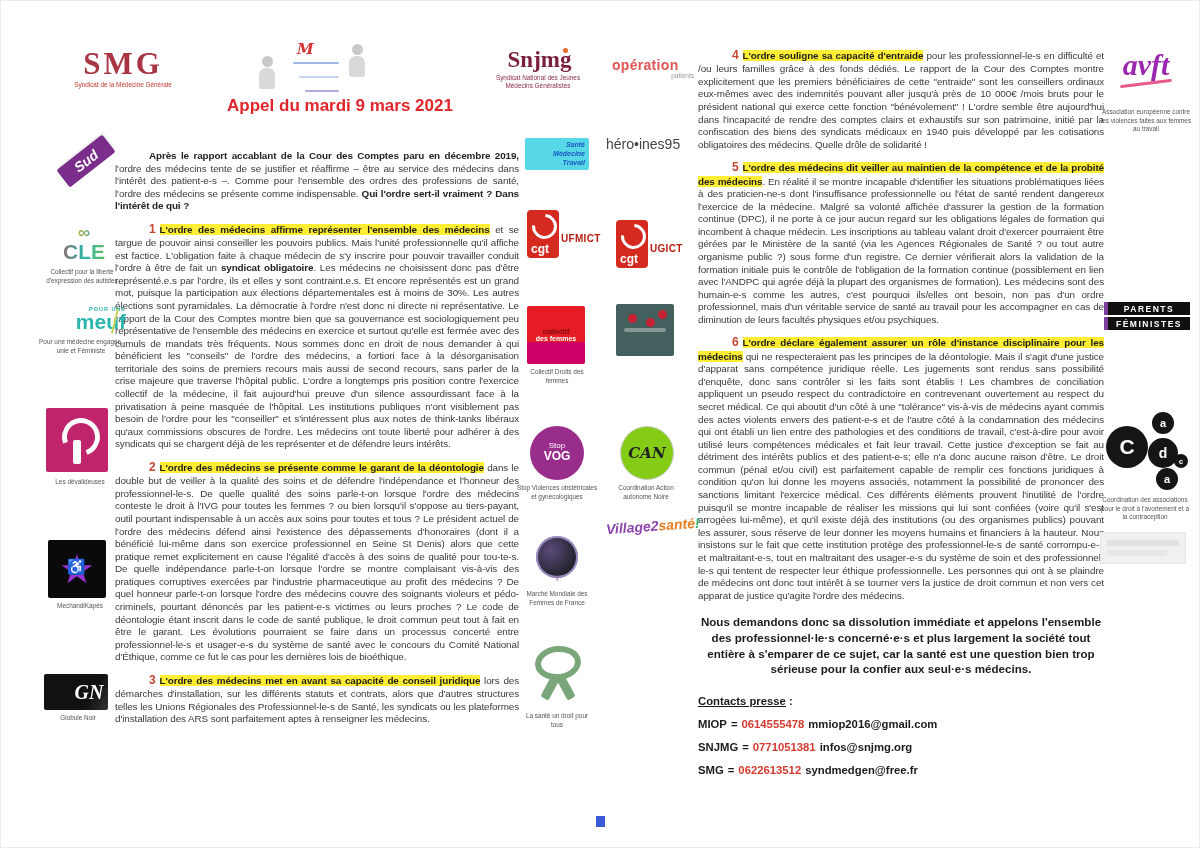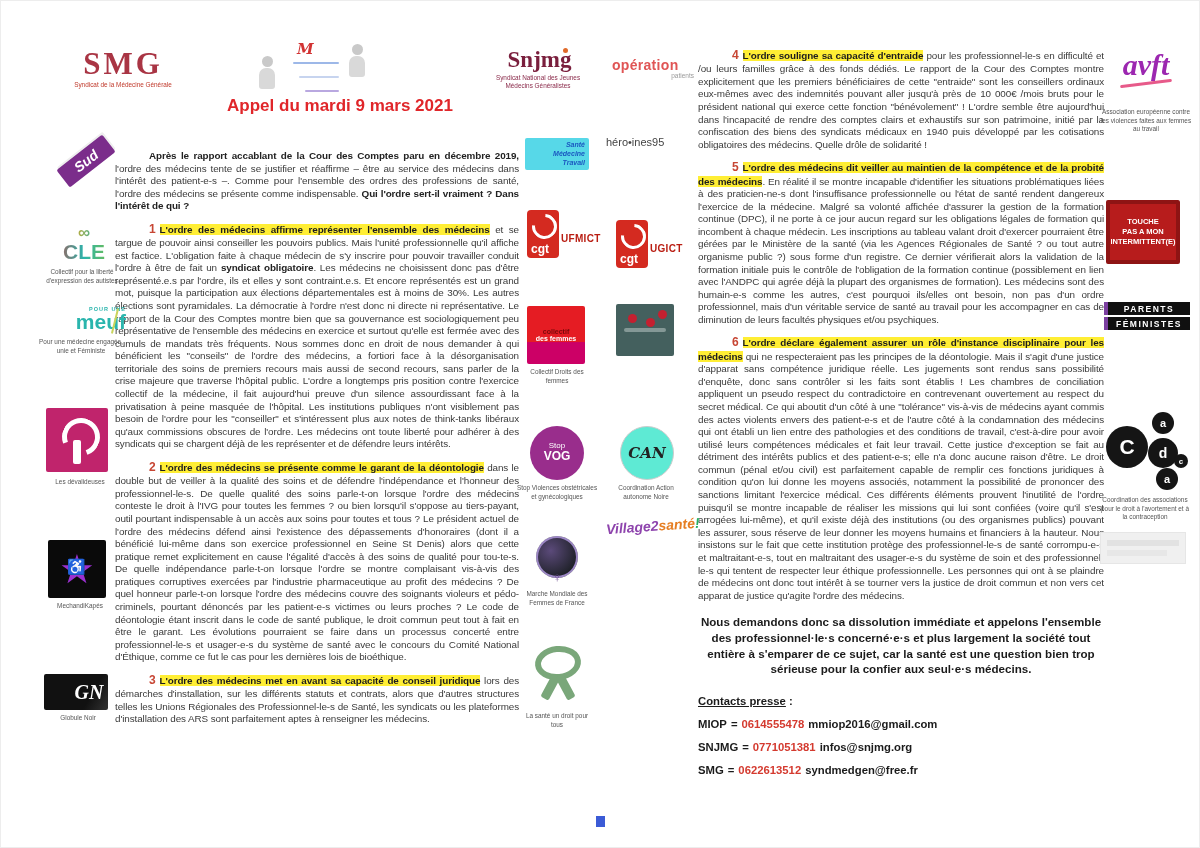--- a/index.html
+++ b/index.html
@@ -103,27 +103,27 @@
   .lg-rib{left:534px;top:646px;width:48px;height:62px;}
   .rib-loop{width:34px;height:22px;border:6px solid #7aa77a;border-radius:50%;margin:0 auto;transform:rotate(-6deg);}
   .rib-t1,.rib-t2{position:absolute;top:28px;width:9px;height:26px;background:#7aa77a;border-radius:2px;}
   .rib-t1{left:12px;transform:rotate(28deg);} .rib-t2{right:12px;transform:rotate(-28deg);}
   .cap-rib{left:520px;top:712px;width:74px;}
 
   
   .lg-op{left:612px;top:56px;width:82px;text-align:left;}
   .op-t1{font-size:14px;color:#e05555;font-weight:bold;letter-spacing:0.3px;}
   .op-t2{display:block;text-align:right;font-size:6.5px;color:#999;margin-top:-2px;}
-  .lg-her{left:606px;top:136px;width:88px;font-size:11px;color:#444;}
+  .lg-her{left:606px;top:136px;width:88px;font-size:14px;color:#444;}
   .lg-cgt2{left:616px;top:220px;}
   .lg-ros{left:616px;top:304px;width:58px;height:52px;background:#44605e;border-radius:2px;}
   .lg-ros::before{content:"";position:absolute;left:12px;top:10px;width:9px;height:9px;border-radius:50%;background:#c42030;
                   box-shadow:18px 4px 0 #c42030,30px -4px 0 #c42030;}
   .lg-ros::after{content:"";position:absolute;left:8px;top:24px;width:42px;height:4px;background:#b9c7c5;border-radius:2px;opacity:0.55;}
-  .lg-can{left:620px;top:426px;width:52px;height:52px;background:#5eead4;border:1px solid #ccc;border-radius:50%;
+  .lg-can{left:620px;top:426px;width:52px;height:52px;background:#84cc16;border:1px solid #ccc;border-radius:50%;
           display:flex;align-items:center;justify-content:center;}
   .can-txt{font-family:"DejaVu Serif",serif;font-style:italic;font-weight:bold;font-size:15px;color:#222;}
   .cap-can{left:608px;top:484px;width:76px;}
   .lg-vil{left:606px;top:518px;width:90px;text-align:center;font-style:italic;font-weight:bold;font-size:14px;transform:rotate(-4deg);}
   .vil-1{color:#8e44ad;} .vil-2{color:#e67e22;} .vil-3{color:#27ae60;}
 
   
   .lg-avft{left:1098px;top:50px;width:96px;text-align:center;}
   .avft-txt{font:italic bold 30px "Liberation Serif",serif;color:#9c27b0;line-height:1;}
   .avft-squig{width:52px;height:3px;background:#e75a8a;margin:2px auto 0;transform:rotate(-7deg);border-radius:2px;}
@@ -303,25 +303,20 @@
   <div class="abs lg-vil">
     <span class="vil-1">Village2</span><span class="vil-2">santé</span><span class="vil-3">!</span>
   </div>
 
   <div class="abs lg-avft">
     <div class="avft-txt">avft</div>
     <div class="avft-squig"></div>
   </div>
   <div class="cap cap-avft">Association européenne contre les violences faites aux femmes au travail</div>
 
-  <div class="abs lg-tou">
-    <div class="tou-l">TOUCHE</div>
-    <div class="tou-l">PAS A MON</div>
-    <div class="tou-l">INTERMITTENT(E)</div>
-  </div>
 
   <div class="abs lg-par">
     <span class="par-row">PARENTS</span>
     <span class="par-row">FÉMINISTES</span>
   </div>
 
   <div class="abs lg-cad">
     <span class="cad-c cadC">C</span>
     <span class="cad-c cada1">a</span>
     <span class="cad-c cadd">d</span>

